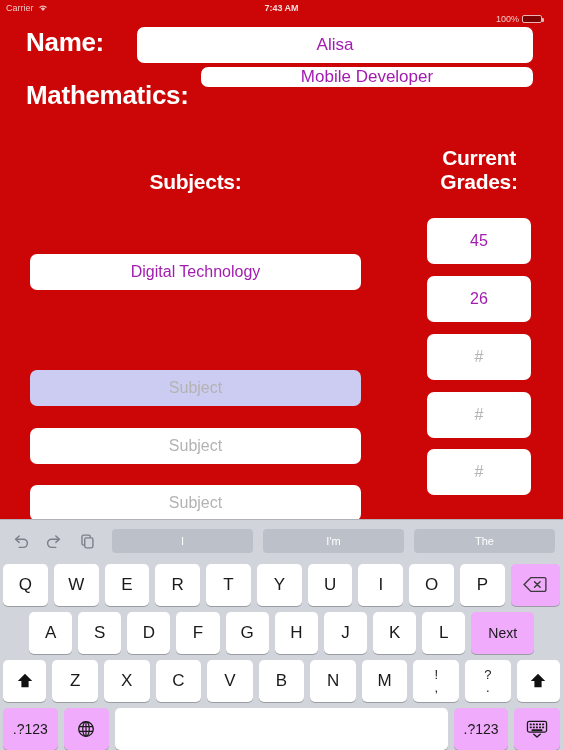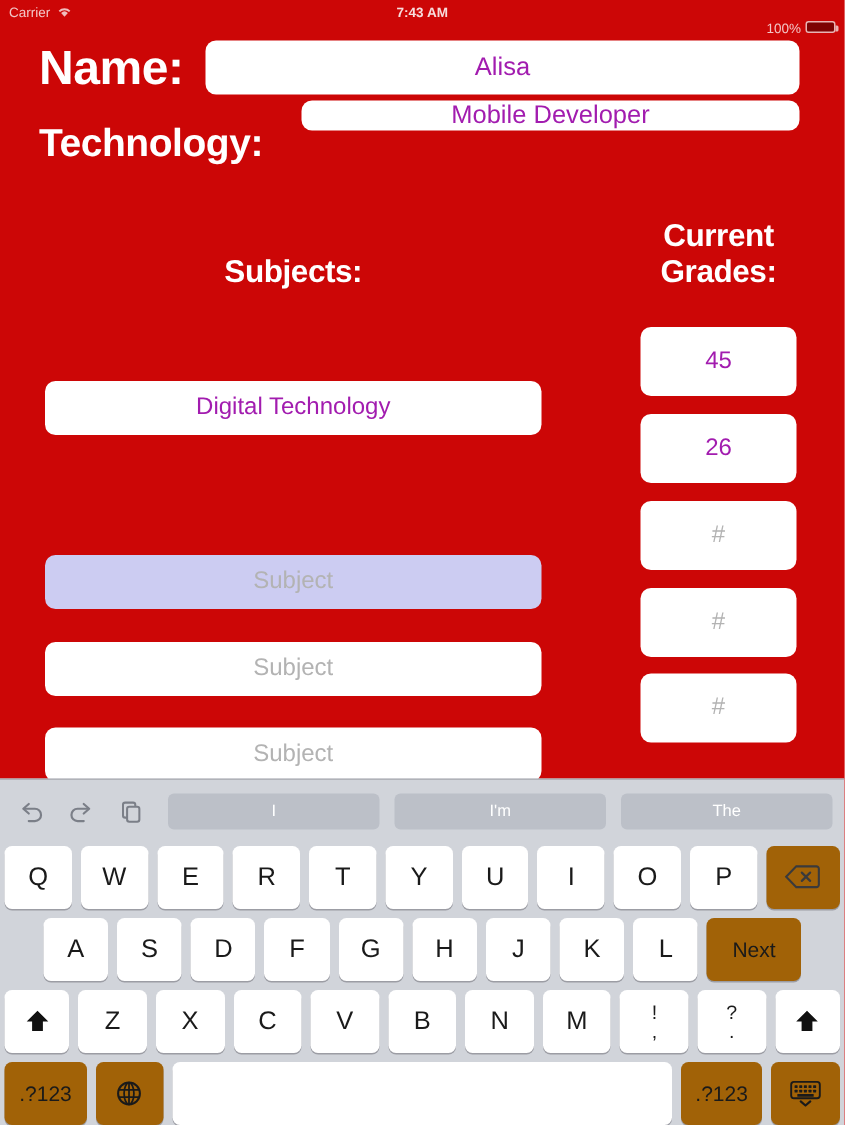--- a/index.html
+++ b/index.html
@@ -17,36 +17,36 @@
 
   
   .statusbar {
     position: absolute; top: 0; left: 0;
     width: 563px; height: 15px;
     font-size: 9px; color: #f2c6c6;
     display: flex; align-items: center;
   }
   .sb-left { position: absolute; left: 6px; display: flex; align-items: center; gap: 4px; }
   .sb-center { position: absolute; left: 0; width: 563px; text-align: center; color: #f7dcdc; font-weight: bold; font-size: 9px;}
-  .sb-right { position: absolute; right: 6px; display: flex; align-items: flex-start; gap: 3px; margin-top: 22px; }
+  .sb-right { position: absolute; right: 21px; display: flex; align-items: center; gap: 3px; margin-top: 22px; }
   .wifi-ico { width: 10px; height: 8px; display:inline-block; }
   .batt {
     width: 20px; height: 8px;
     border: 1px solid #e8b4b4; border-radius: 2px;
     position: relative; background: #7d0303;
   }
   .batt::after {
     content:''; position:absolute; right:-3px; top:2px;
     width:2px; height:4px; background:#e8b4b4; border-radius:0 1px 1px 0;
   }
 
   
   .label-name {
     position: absolute; left: 26px; top: 27px;
-    font-size: 32px; font-weight: bold; color: #ffffff;
+    font-size: 26px; font-weight: bold; color: #ffffff;
     letter-spacing: -0.3px;
   }
   .label-prof {
     position: absolute; left: 26px; top: 80px;
     font-size: 26px; font-weight: bold; color: #ffffff;
     letter-spacing: -0.3px;
   }
   .tf {
     background: #ffffff;
     border-radius: 7px;
@@ -106,21 +106,21 @@
     padding: 0 3px; gap: 6px;
   }
   .key {
     flex: 1; height: 42px;
     background: #ffffff; border-radius: 5px;
     display: flex; align-items: center; justify-content: center;
     font-size: 17px; color: #1a1a1a;
     box-shadow: 0 1px 0 rgba(120,120,128,0.6);
   }
   .key.dark {
-    background: #a16207; color: #1a1a1a;
+    background: #f0abfc; color: #1a1a1a;
   }
   .key.punct { flex-direction: column; font-size: 13px; line-height: 11px; gap: 2px; padding: 3px 0;}
   .key.wide-next { flex: 1.45; font-size: 14px; }
   .key.shift { flex: 0.95; }
   .key.space { flex: 6.2; }
   .key.num { flex: 1.02; font-size: 14px; }
   .key.small-ico { flex: 0.85; }
   .key.bksp { flex: 1.1; }
   .r2 { padding: 0 29px; }
   .r3 { padding: 0 3px; }
@@ -145,21 +145,21 @@
     <div class="sb-center">7:43 AM</div>
     <div class="sb-right">
       <span>100%</span>
       <span class="batt"></span>
     </div>
   </div>
 
   <div class="label-name">Name:</div>
   <div id="name-field" class="tf">Alisa</div>
 
-  <div class="label-prof">Technology:</div>
+  <div class="label-prof">Mathematics:</div>
   <div id="profession-field" class="tf">Mobile Developer</div>
 
   <div id="hdr-grades" class="hdr">
     <div>Current</div>
     <div>Grades:</div>
   </div>
   <div id="hdr-subjects" class="hdr">Subjects:</div>
 
   <div class="row" style="top:218px;">
     <div class="tf subject-tf">Digital Technology</div>

